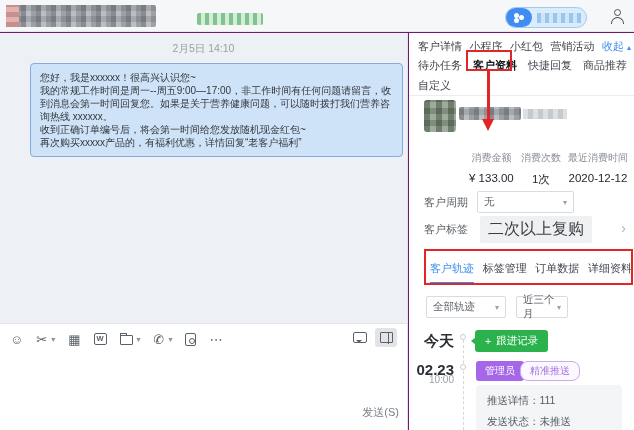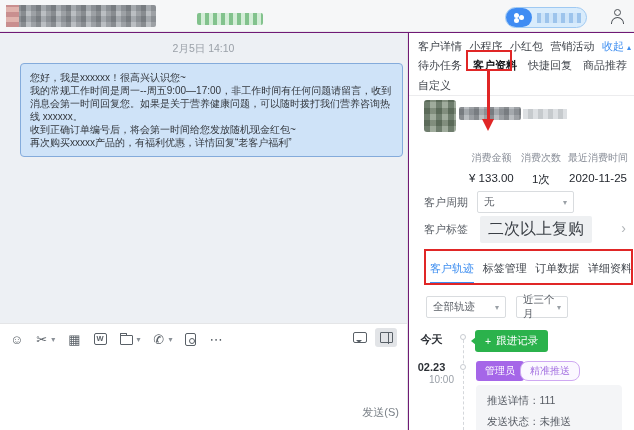--- a/index.html
+++ b/index.html
@@ -25,21 +25,21 @@
   .app-pill .pill-text { margin-left:5px; width:44px; height:10px;
       background:repeating-linear-gradient(90deg,#9dc4ec 0 4px,#cde4f9 4px 8px); }
   .person-icon { position:absolute; left:611px; top:9px; width:15px; height:16px; }
   .person-icon .head { position:absolute; left:3px; top:0; width:7px; height:7px; border:1.4px solid #4c5157; border-radius:50%; }
   .person-icon .body { position:absolute; left:0; top:8px; width:13px; height:7px; border:1.4px solid #4c5157; border-bottom:none; border-radius:7px 7px 0 0; }
 
   
   .chat { position:absolute; left:0; top:33px; width:408px; height:397px; border-right:1px solid #e2e3e5; }
   .chat-messages { position:absolute; left:0; top:0; width:100%; height:290px; background:#edf0f4; }
   .date-header { text-align:center; padding-top:9px; font-size:10.5px; color:#9aa0a8; }
-  .bubble { margin:7px 4px 0 20px; background:#cfe3f8; border:1px solid #84abdb; border-radius:4px;
+  .bubble { margin:7px 4px 0 30px; background:#cfe3f8; border:1px solid #84abdb; border-radius:4px;
       padding:7px 9px; font-size:10px; line-height:1.3; color:#33373d; }
   .bubble p { margin:0; }
   .composer { position:absolute; left:0; top:290px; width:100%; height:107px; background:#fff; border-top:1px solid #e4e5e7; }
   .toolbar { position:absolute; left:10px; top:5px; height:20px; display:flex; align-items:center; gap:13px; color:#596067; }
   .tb-glyph { font-size:13px; line-height:1; }
   .tb-caret { font-size:8px; color:#8a9097; margin-left:-9px; }
   .tb-box { width:13px; height:12px; border:1px solid #596067; border-radius:2px; font-size:7.5px; font-weight:bold;
       display:flex; align-items:center; justify-content:center; line-height:1; }
   .folder-icon { position:relative; width:13px; height:10px; border:1px solid #596067; border-radius:1px; margin-top:2px; }
   .folder-icon::before { content:''; position:absolute; top:-3px; left:-1px; width:5px; height:2px;
@@ -95,21 +95,21 @@
   .dtab.active { color:#3e8ef0; }
   .dtab.active::after { content:''; position:absolute; left:0; right:0; bottom:0; height:2px; background:#3e8ef0; }
 
   .filter-row { position:absolute; left:17px; top:263px; display:flex; gap:10px; }
   .filter-dd1 { width:80px; }
   .filter-dd2 { width:52px; }
 
   .timeline { position:absolute; left:0; top:295px; right:0; bottom:0; }
   .tl-line { position:absolute; left:54px; top:12px; bottom:0; border-left:1px dashed #d4d7db; }
   .tl-dot { position:absolute; left:51px; width:6px; height:6px; border:1px solid #c8ccd1; border-radius:50%; background:#fff; }
-  .tl-date { position:absolute; left:0; width:45px; text-align:center; font-size:11px; color:#2c3036; font-weight:bold; }
+  .tl-date { position:absolute; left:0; width:45px; text-align:right; font-size:15px; color:#2c3036; font-weight:bold; }
   .tl-time { position:absolute; left:0; width:45px; text-align:right; font-size:10px; color:#9aa0a8; }
   .add-record { position:absolute; left:66px; top:2px; height:22px; background:#2bb24c; border-radius:3px;
       color:#fff; font-size:10.5px; display:flex; align-items:center; padding:0 10px; gap:5px; cursor:pointer; }
   .add-record::before { content:''; position:absolute; left:-4px; top:7px; border:4px solid transparent; border-right:5px solid #2bb24c; border-left:none; }
   .badge-admin { position:absolute; left:67px; top:33px; background:#a566e8; color:#fff; font-size:10px;
       border-radius:3px; padding:3px 9px; cursor:pointer; }
   .badge-push { position:absolute; left:111px; top:33px; background:#fbf8ff; color:#a36fe0; font-size:10px;
       border:1px solid #cfa9f2; border-radius:8px; padding:2px 9px; cursor:pointer; }
   .push-box { position:absolute; left:67px; top:57px; width:146px; height:80px; background:#f4f5f7; border-radius:4px;
       padding:9px 11px; font-size:10.5px; color:#565b63; }
@@ -202,21 +202,21 @@
       <div class="stat">
         <div class="s-label">消费金额</div>
         <div class="s-value">¥ 133.00</div>
       </div>
       <div class="stat">
         <div class="s-label">消费次数</div>
         <div class="s-value">1次</div>
       </div>
       <div class="stat">
         <div class="s-label">最近消费时间</div>
-        <div class="s-value">2020-11-25</div>
+        <div class="s-value">2020-12-12</div>
       </div>
     </div>
 
     <div class="cycle-row">
       <span class="field-label">客户周期</span>
       <span class="dropdown cycle-dd">
         <span>无</span>
         <span class="dd-caret">▾</span>
       </span>
     </div>

